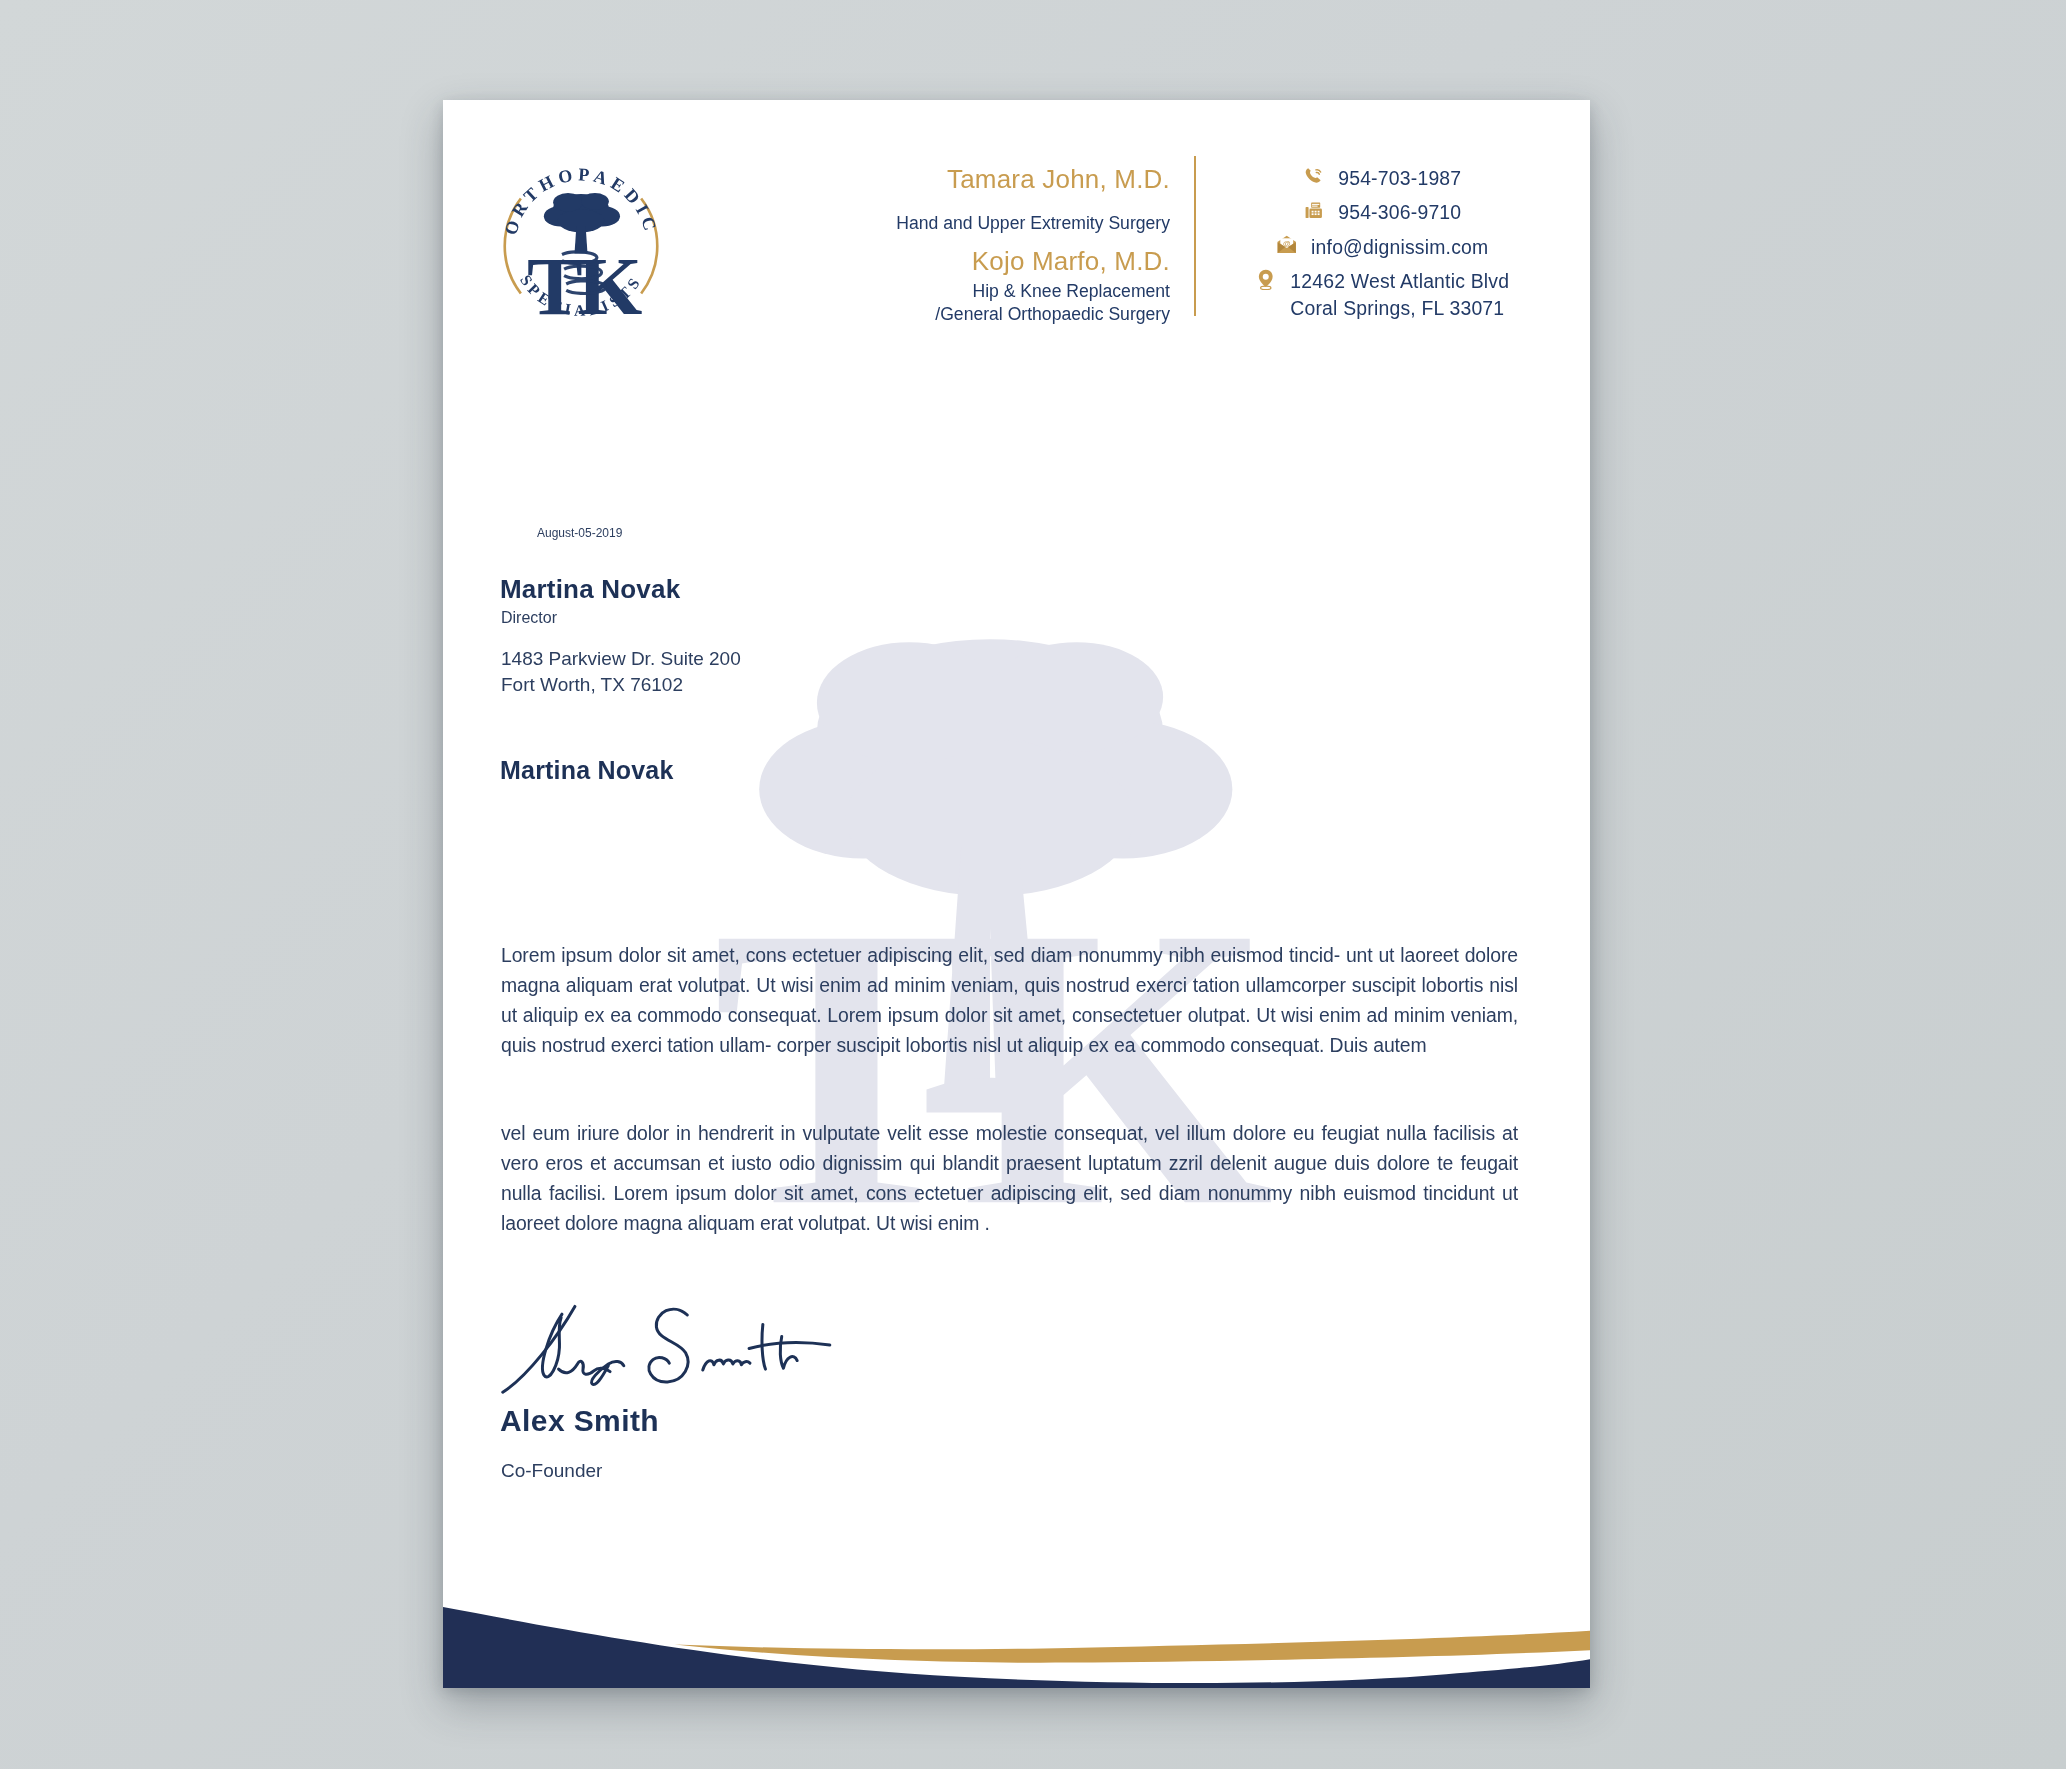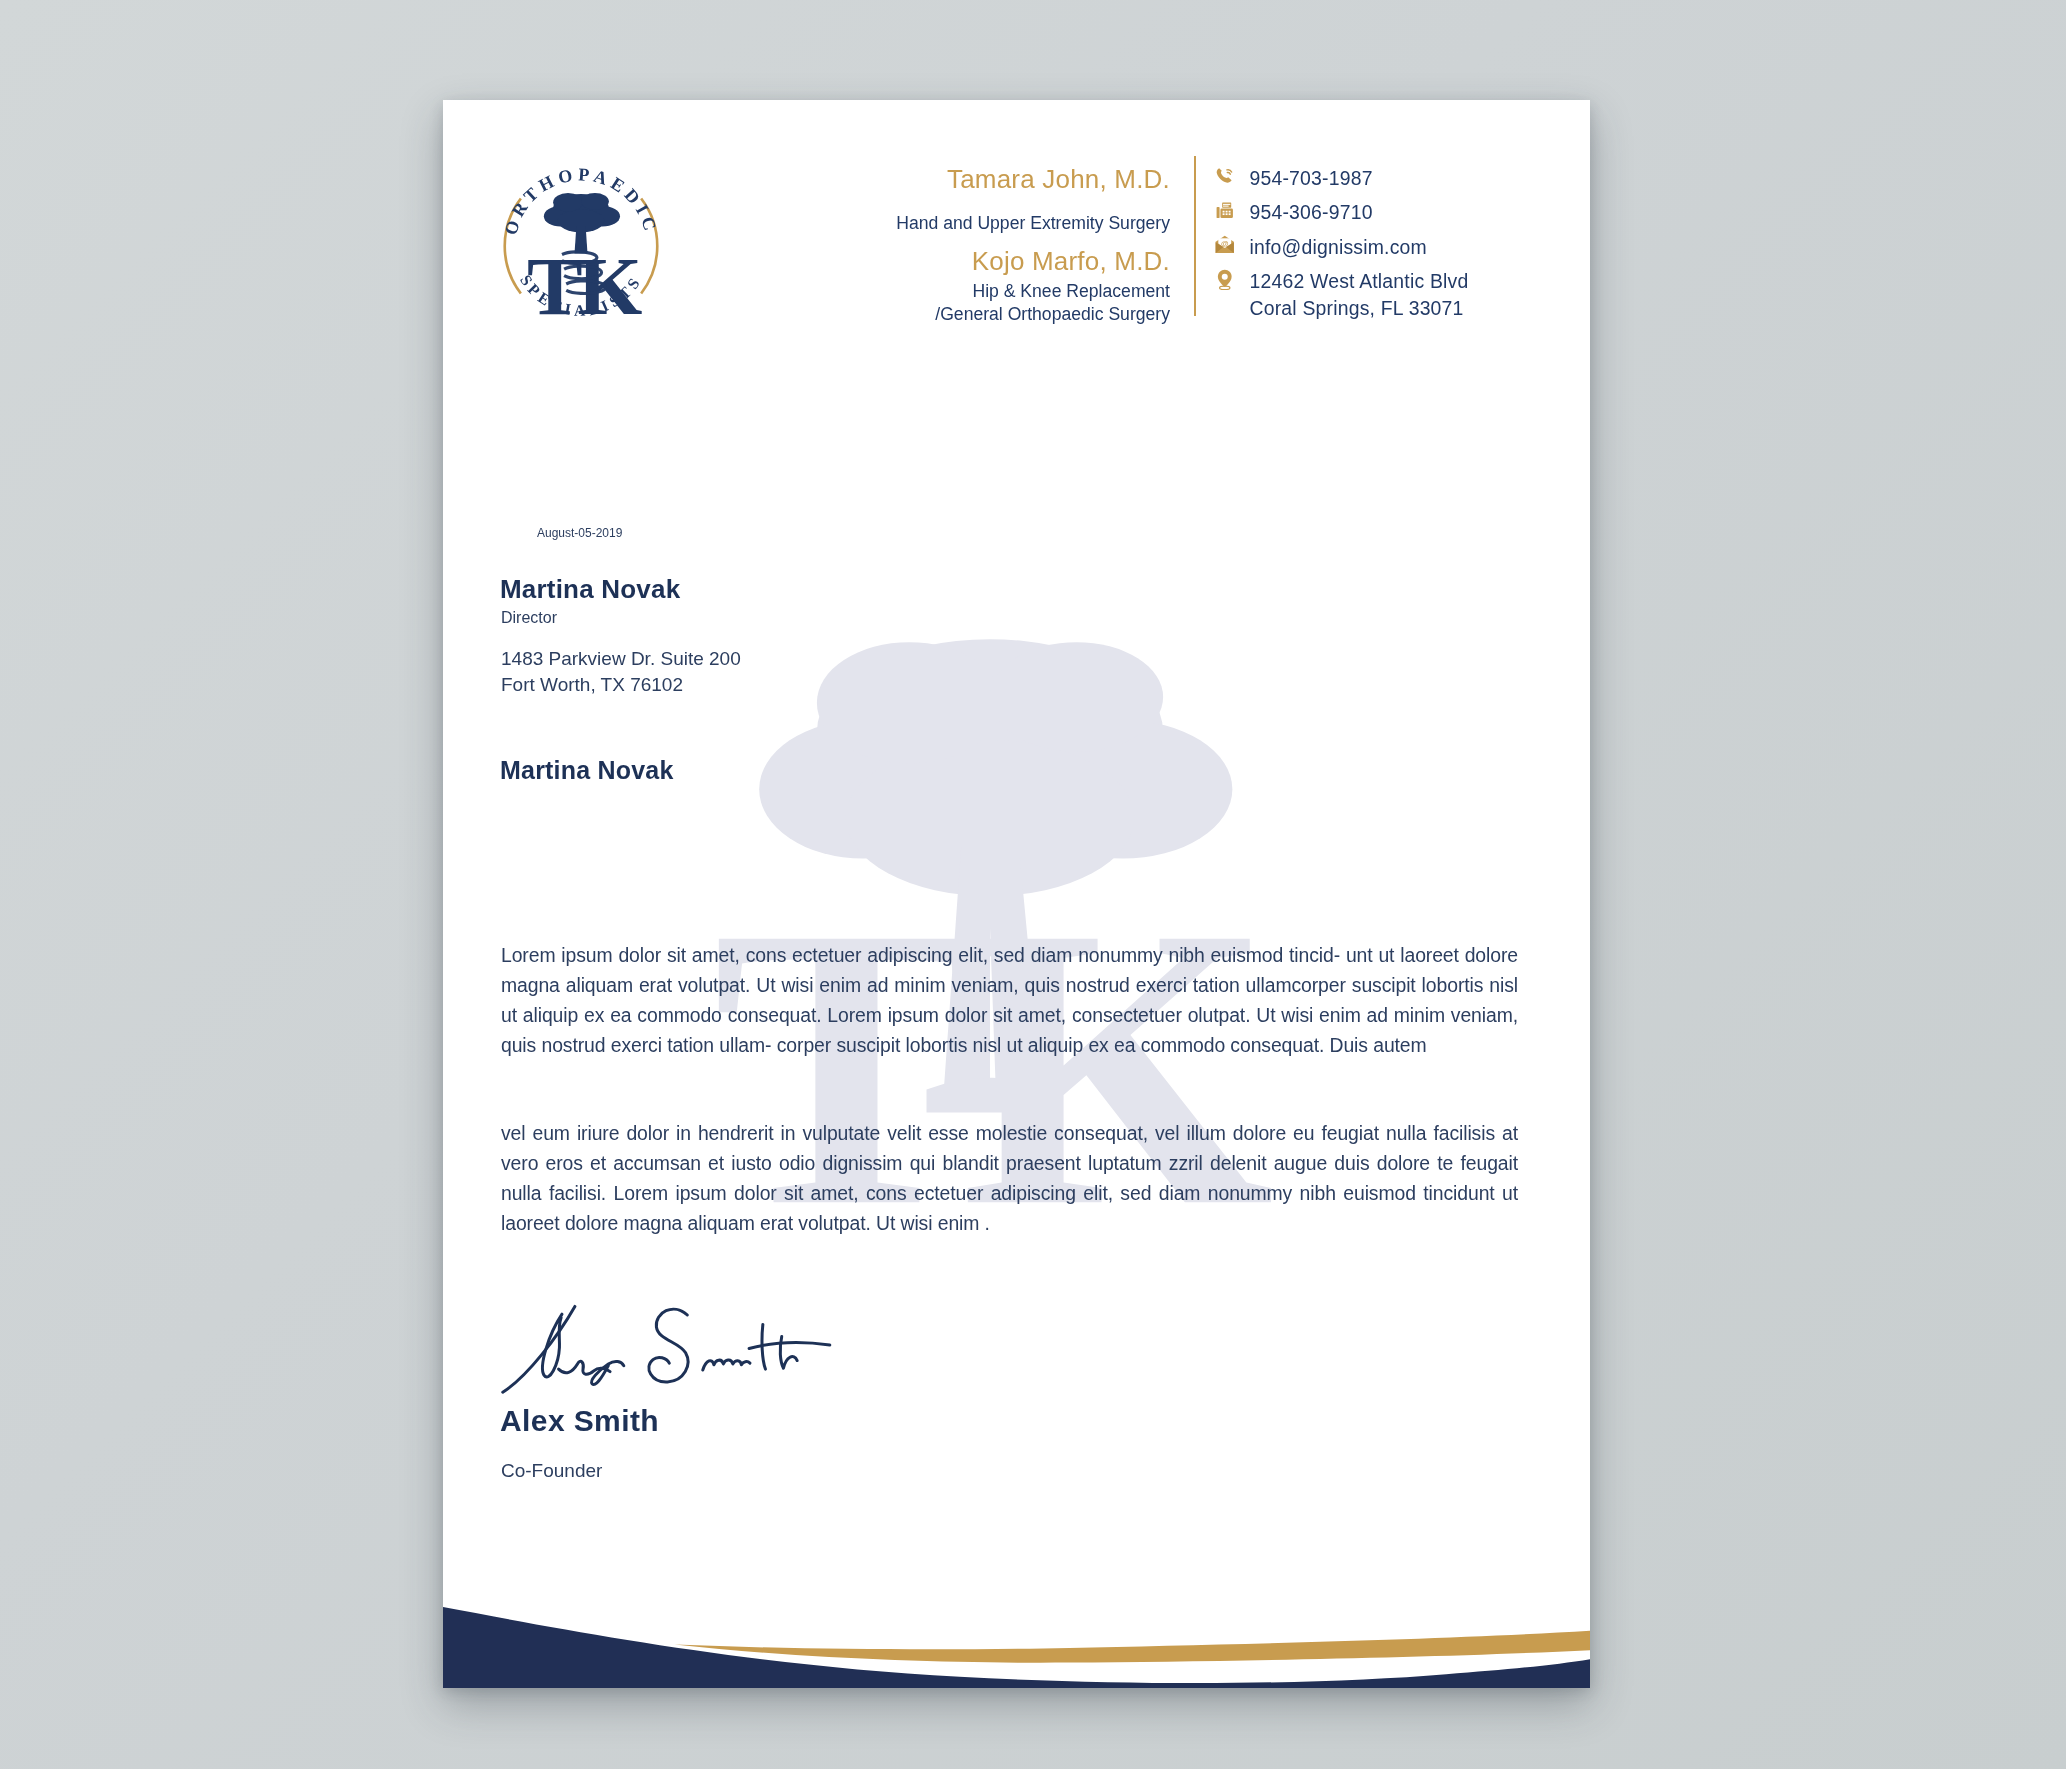--- a/index.html
+++ b/index.html
@@ -36,21 +36,21 @@
     color:var(--navy);font-size:17.6px;line-height:23px;margin-top:18px;
   }
   .doc-gap{height:12px;}
   .header-divider{
     position:absolute;left:751px;top:56px;width:1.7px;height:160px;background:var(--gold);
   }
   .contacts{
     position:absolute;left:771px;top:65px;width:336px;
     display:flex;flex-direction:column;gap:7.3px;
   }
-  .contact-row{display:flex;align-items:flex-start;gap:14px;}
+  .contact-row{display:flex;align-items:flex-start;gap:14px;justify-content:center;}
   .contact-icon{width:21.5px;height:21.5px;flex:0 0 21.5px;margin-top:0.9px;}
   .contact-text{
     color:var(--navy);font-size:19.4px;line-height:27px;letter-spacing:0.2px;
   }
   
   .watermark{
     position:absolute;left:168px;top:495px;width:758px;height:671px;z-index:0;
   }
   
   .content{position:absolute;inset:0;z-index:1;}

